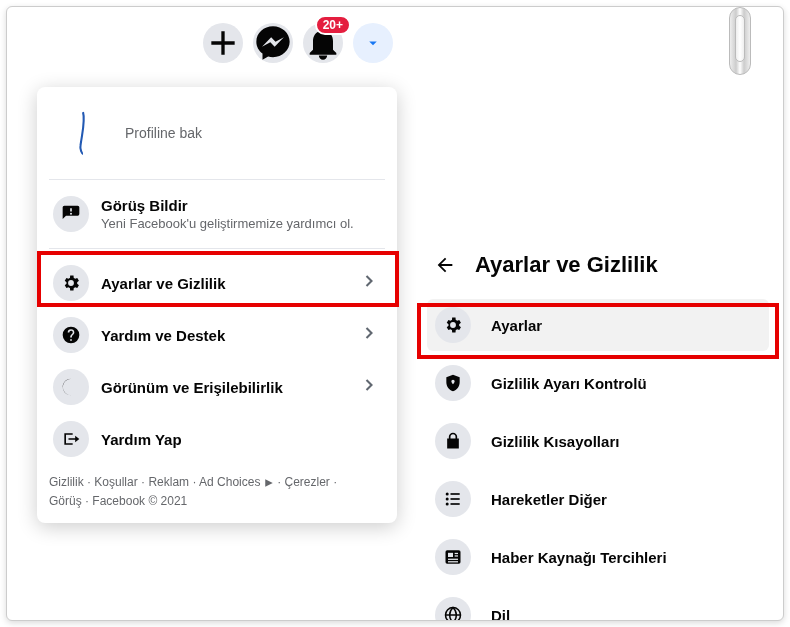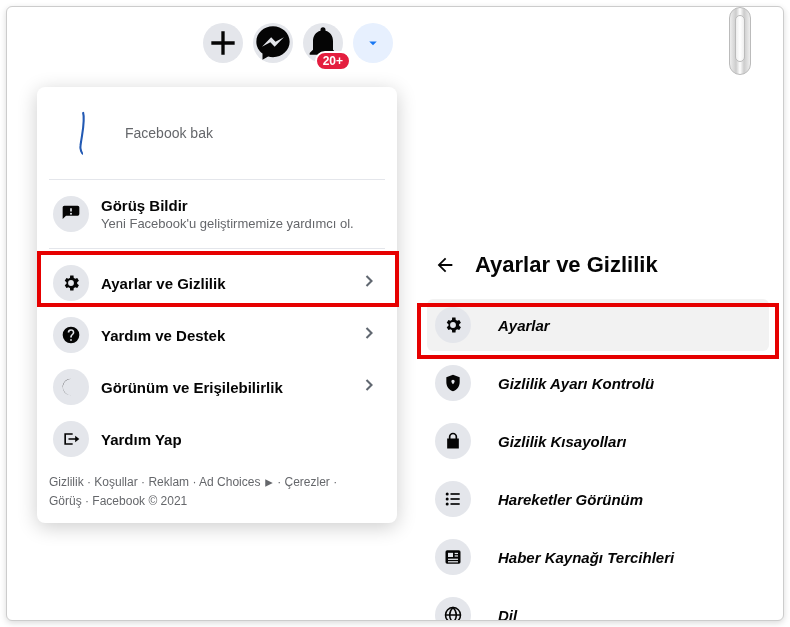--- a/index.html
+++ b/index.html
@@ -61,21 +61,20 @@
     .badge {
       position:absolute;
       top:-8px; right:-8px;
       background:#e41e3f;
       color:#fff;
       font-size:12px;
       font-weight:700;
       padding:1px 6px;
       border-radius:10px;
       border:2px solid #fff;
-      margin-top:36px;
     }
     
     .panel-left {
       position:absolute;
       top:80px;
       left:30px;
       width:360px;
       background:#fff;
       border-radius:8px;
       box-shadow:0 4px 20px rgba(0,0,0,0.2);
@@ -139,24 +138,23 @@
     .submenu-header {
       display:flex; align-items:center; gap:16px;
       padding:4px 0 20px 4px;
     }
     .back-btn {
       width:28px;height:28px;display:flex;align-items:center;justify-content:center;
       cursor:pointer;
     }
     .submenu-title { font-size:22px; font-weight:800; color:#050505; }
     .sub-row {
-      display:flex; align-items:center; gap:27px;
+      display:flex; align-items:center; gap:20px;
       padding:8px; border-radius:6px; cursor:pointer;
       margin-bottom:6px;
-      font-style:italic;
     }
     .sub-row:hover, .sub-row.sel { background:#f2f2f2; }
     .sub-row .icon-wrap { width:36px; height:36px; }
     .sub-label { font-size:15px; font-weight:600; color:#050505; }
   </style>
 </head>
 <body>
 
 <div class="frame">
 
@@ -187,21 +185,21 @@
   </div>
 
   <div class="panel-left">
     <div class="profile">
       <div class="avatar">
         <svg viewBox="0 0 30 60">
             <path d="M15 5 C18 15 14 30 12 45 C11 50 14 55 15 55" stroke="#2259b3" stroke-width="2.5" fill="none"></path>
           </svg>
       </div>
       <div class="row-texts">
-        <div class="profile-text">Facebook bak</div>
+        <div class="profile-text">Profiline bak</div>
       </div>
     </div>
     <div class="divider"></div>
 
     <div class="menu-row">
       <div class="icon-wrap">
         <svg viewBox="0 0 24 24" fill="#050505">
             <path d="M20 2H4a2 2 0 00-2 2v14l4-4h14a2 2 0 002-2V4a2 2 0 00-2-2zm-8 11a1.2 1.2 0 110-2.4 1.2 1.2 0 010 2.4zm1-4h-2V5h2v4z"></path>
           </svg>
       </div>
@@ -328,21 +326,21 @@
       <div class="icon-wrap">
         <svg viewBox="0 0 24 24" fill="#050505">
             <circle cx="5" cy="6" r="1.8"></circle>
             <circle cx="5" cy="12" r="1.8"></circle>
             <circle cx="5" cy="18" r="1.8"></circle>
             <rect x="9" y="5" width="11" height="2"></rect>
             <rect x="9" y="11" width="11" height="2"></rect>
             <rect x="9" y="17" width="11" height="2"></rect>
           </svg>
       </div>
-      <div class="sub-label">Hareketler Görünüm</div>
+      <div class="sub-label">Hareketler Diğer</div>
     </div>
 
     <div class="sub-row">
       <div class="icon-wrap">
         <svg viewBox="0 0 24 24" fill="#050505">
             <rect x="3" y="4" width="18" height="16" rx="2"></rect>
             <rect x="6" y="7" width="6" height="5" fill="#e4e6eb"></rect>
             <rect x="14" y="7" width="4" height="1.5" fill="#e4e6eb"></rect>
             <rect x="14" y="10" width="4" height="1.5" fill="#e4e6eb"></rect>
             <rect x="6" y="14" width="12" height="1.5" fill="#e4e6eb"></rect>

